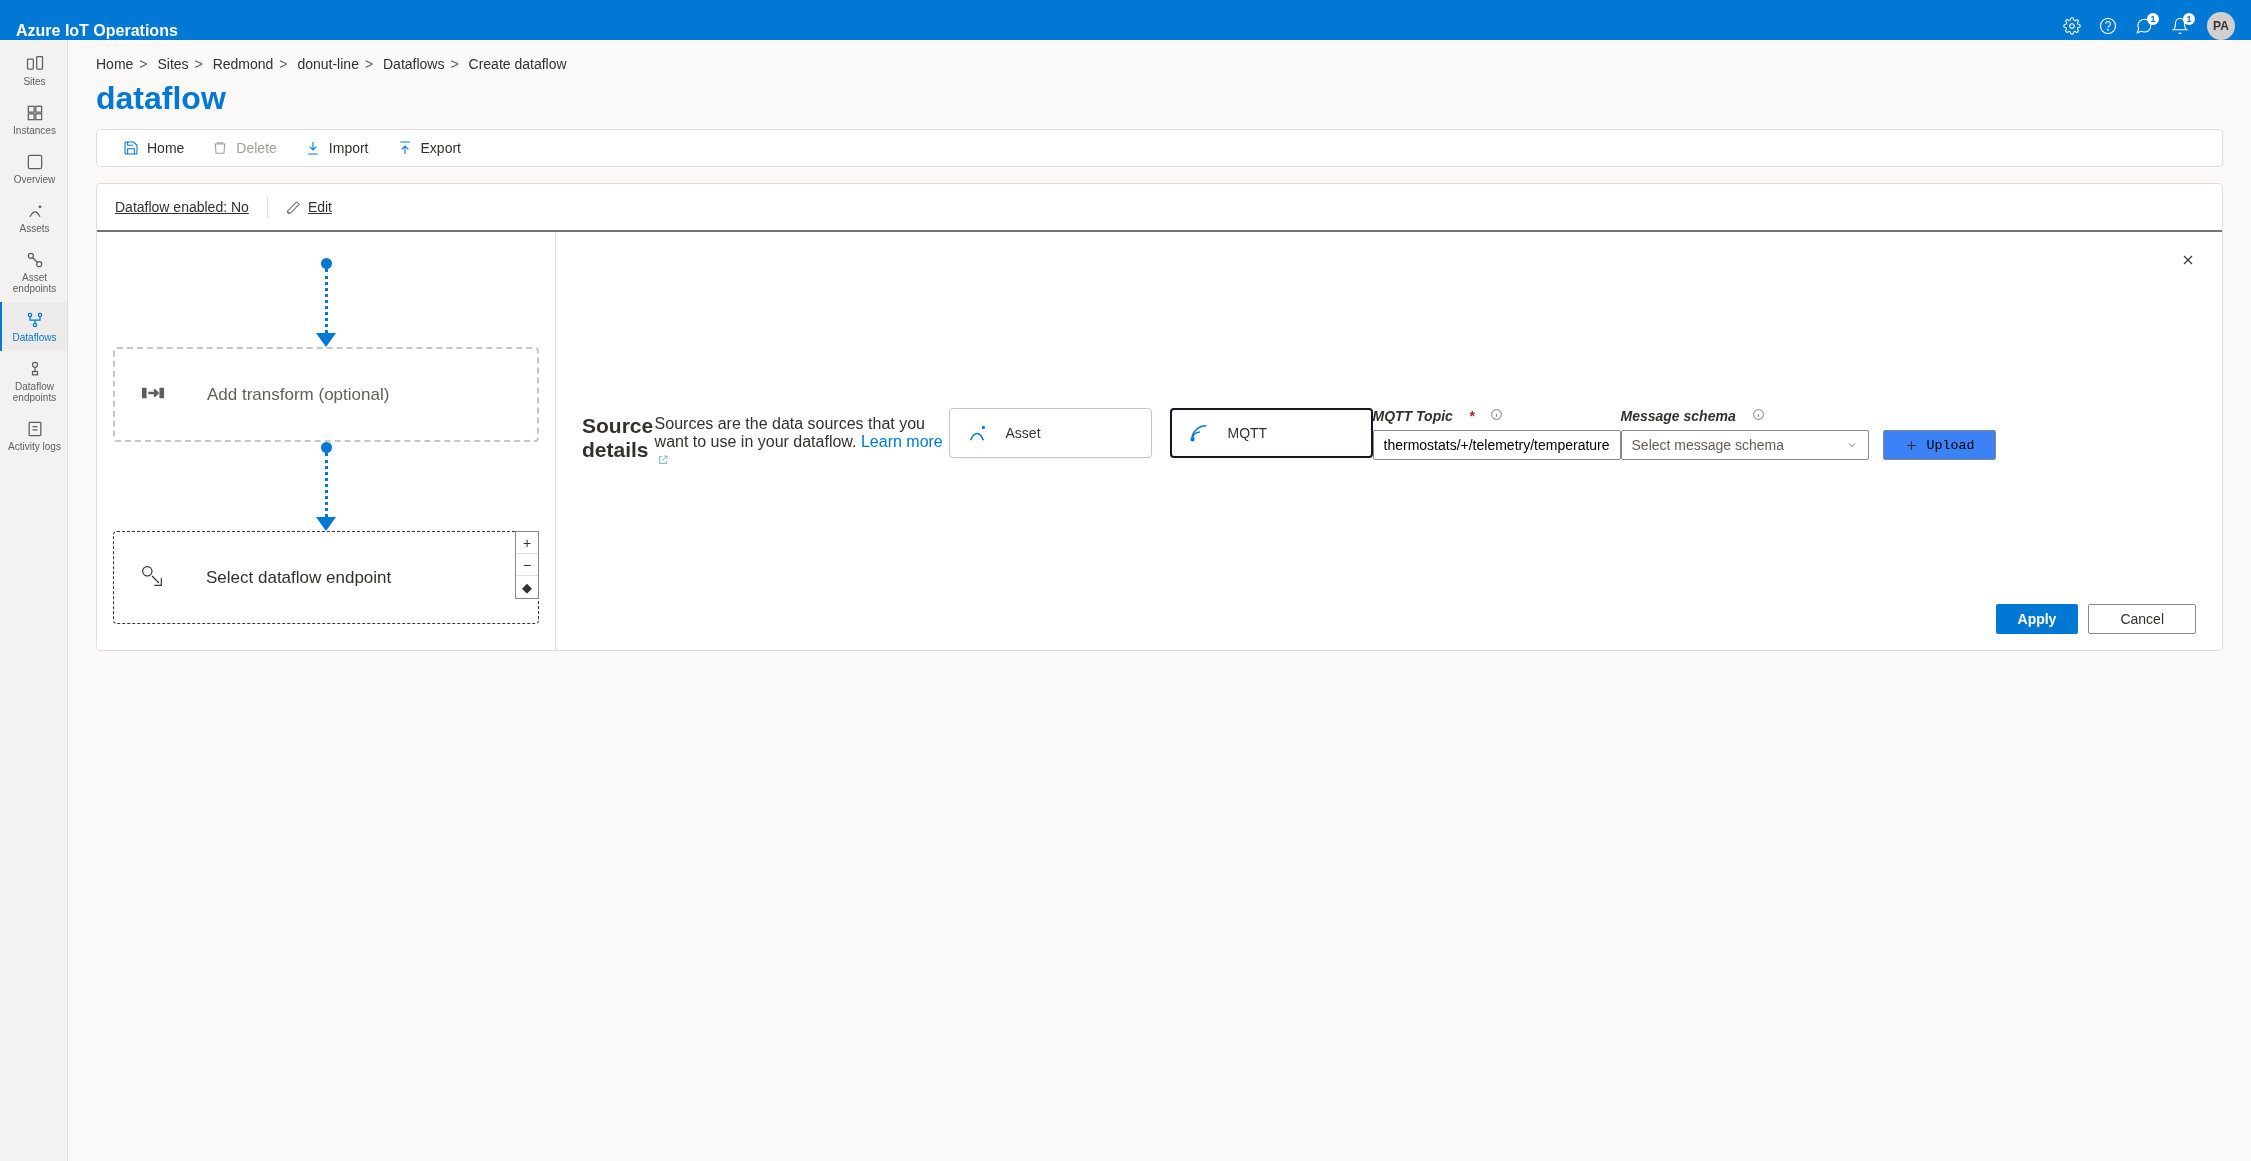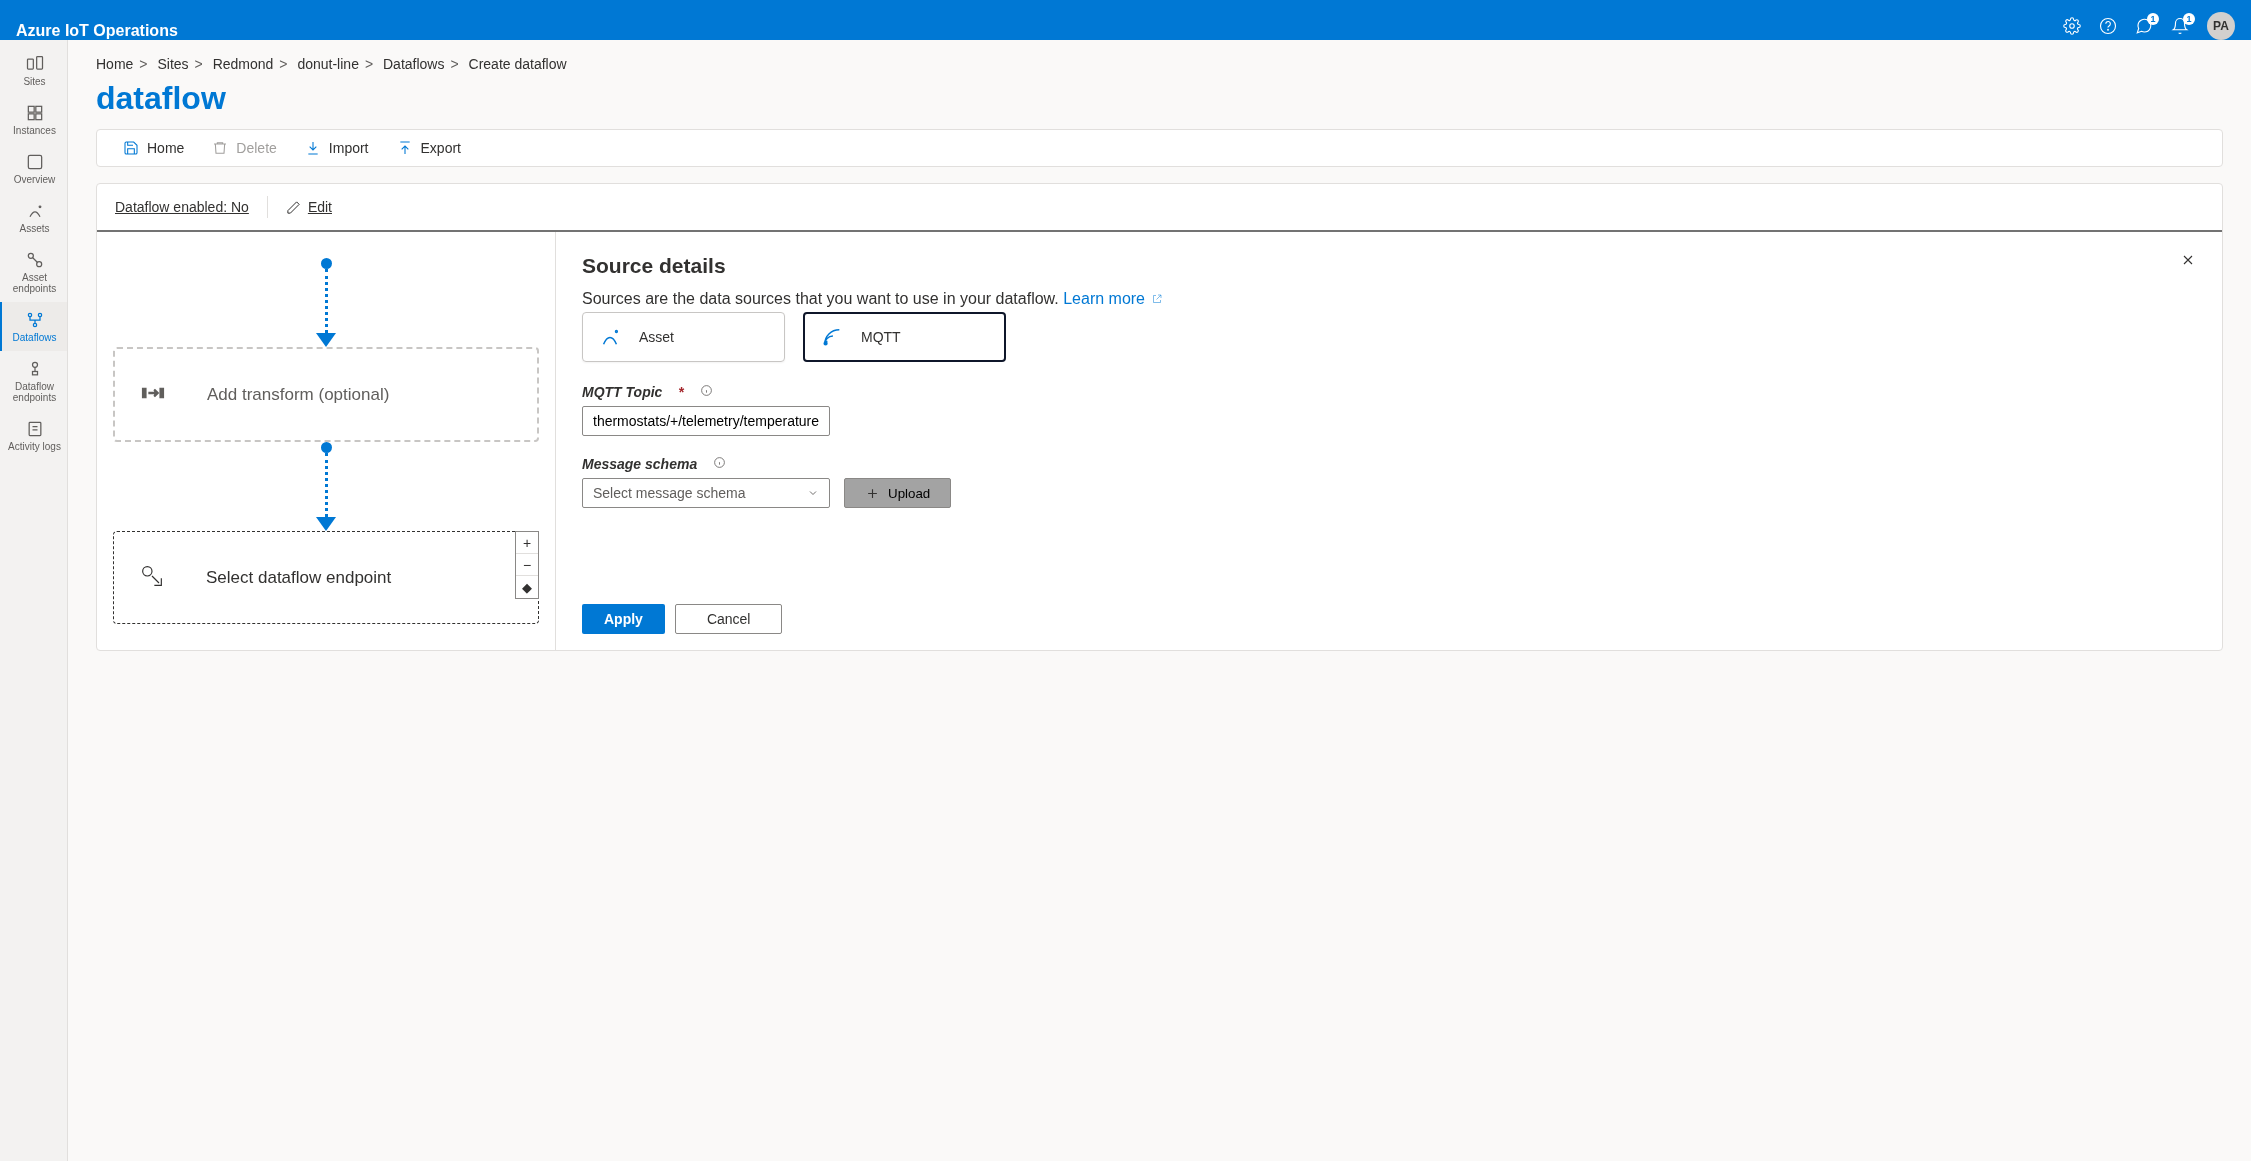--- a/index.html
+++ b/index.html
@@ -63,21 +63,21 @@
   .node-pm { position:absolute; right:-1px; top:-1px; border:1px solid #8a8886; background:#fff; display:flex; flex-direction:column; }
   .node-pm div { width:22px; height:22px; display:flex; align-items:center; justify-content:center; font-size:14px; border-bottom:1px solid #e1dfdd; cursor:pointer; }
   .node-pm div:last-child { border-bottom:none; font-size:13px;}
 
   .connector { display:flex; flex-direction:column; align-items:center; }
   .dot { width:11px; height:11px; border-radius:50%; background:#0078d4; }
   .dotted-line { width:0; height:64px; border-left:3px dotted #0078d4; }
   .arrowhead { width:0; height:0; border-left:10px solid transparent; border-right:10px solid transparent; border-top:14px solid #0078d4; }
 
   
-  .details-col { flex:1; border-left:1px solid #e1dfdd; padding:22px 26px 16px 26px; position:relative; display:flex; flex-direction:column; }
+  .details-col { flex:1; border-left:1px solid #e1dfdd; padding:22px 26px 16px 26px; position:relative; display:flex; flex-direction:row;align-items:center; }
   .close-x { position:absolute; top:20px; right:26px; cursor:pointer; }
   .close-x svg { width:16px; height:16px; stroke:#323130; stroke-width:1.6; }
   .details-title { font-size:21px; font-weight:600; margin-bottom:12px; }
   .details-desc { font-size:16px; margin-bottom:4px; }
   .learn-link { color:#0078d4; text-decoration:none; cursor:pointer; }
   .learn-link svg { width:12px; height:12px; stroke:#0078d4; fill:none; vertical-align:-1px; margin-left:2px; }
 
   .tile-row { display:flex; gap:18px; margin-bottom:22px; }
   .tile { width:203px; height:50px; border:1px solid #c8c6c4; border-radius:4px; display:flex; align-items:center; padding:0 16px; gap:18px; cursor:pointer; box-shadow:0 1px 2px rgba(0,0,0,0.05); }
   .tile.active { border:2px solid #0f172a; box-shadow:none; }
@@ -85,21 +85,21 @@
 
   .field-label { font-size:14px; font-weight:600; margin-bottom:6px; display:flex; align-items:center; gap:16px;font-style:italic; }
   .req { color:#a4262c; }
   .info-i svg { width:13px; height:13px; stroke:#605e5c; fill:none; stroke-width:1.5; }
   .text-input { width:248px; border:1px solid #8a8886; border-radius:2px; padding:6px 10px; font-size:14px; font-family:inherit; }
   .field-group { margin-bottom:20px; }
 
   .schema-row { display:flex; gap:14px; }
   .select-box { width:248px; border:1px solid #8a8886; border-radius:2px; padding:6px 10px; display:flex; align-items:center; justify-content:space-between; cursor:pointer; color:#605e5c; }
   .select-box svg { width:12px; height:12px; stroke:#605e5c; fill:none; stroke-width:1.8; }
-  .upload-btn { border:1px solid #8a8886; border-radius:2px; padding:6px 20px; display:flex; align-items:center; gap:8px; cursor:pointer; background:#a3a3a3; }
+  .upload-btn { border:1px solid #8a8886; border-radius:2px; padding:6px 20px; display:flex; align-items:center; gap:8px; cursor:pointer; background:#3b82f6;font-family:Liberation Mono, monospace; }
   .upload-btn svg { width:15px; height:15px; stroke:#323130; stroke-width:1.8; fill:none; }
 
   .details-footer { margin-top:auto; display:flex; gap:10px; padding-top:20px; }
   .btn-primary { background:#0078d4; color:#fff; border:none; border-radius:2px; padding:7px 22px; font-size:14px; font-weight:600; cursor:pointer; }
   .btn-secondary { background:#fff; color:#323130; border:1px solid #8a8886; border-radius:2px; padding:6px 31px; font-size:14px; cursor:pointer; }
 </style>
 </head>
 <body>
 
 <div class="topbar">

